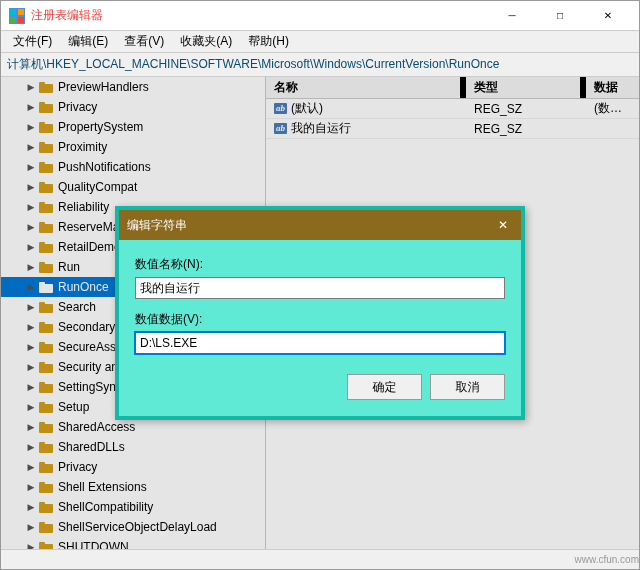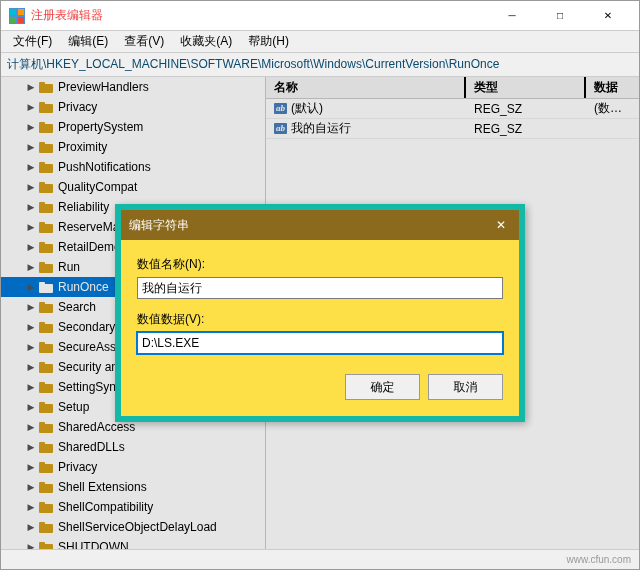--- a/index.html
+++ b/index.html
@@ -157,21 +157,21 @@
       height: 22px;
       border-bottom: 1px solid #ccc;
       background: #f5f5f5;
     }
     .col-header {
       display: flex;
       align-items: center;
       padding: 0 8px;
       font-size: 12px;
       font-weight: bold;
-      border-right: 2px solid #000000;
+      border-right: 6px solid #000000;
       cursor: pointer;
     }
     .col-header:last-child { border-right: none; flex: 1; }
     .col-name { width: 200px; }
     .col-type { width: 120px; }
     .col-data { flex: 1; }
 
     .right-content {
       flex: 1;
       overflow-y: auto;
@@ -207,43 +207,43 @@
       line-height: 1;
     }
 
     
     .status-bar {
       height: 20px;
       background: #f0f0f0;
       border-top: 1px solid #ccc;
       display: flex;
       align-items: center;
-      padding: 0 8px;
+      padding: 0 0;
       font-size: 11px;
       flex-shrink: 0;
     }
 
     
     ::-webkit-scrollbar { width: 12px; height: 12px; }
     ::-webkit-scrollbar-track { background: #f0f0f0; }
     ::-webkit-scrollbar-thumb { background: #c0c0c0; border: 2px solid #f0f0f0; }
 
     
     .dialog-overlay {
       position: absolute;
       top: 0; left: 0; right: 0; bottom: 0;
       background: rgba(0,0,0,0.1);
       display: flex;
       align-items: center;
       justify-content: center;
       z-index: 100;
     }
     .dialog {
-      background: #fde047;
-      border: 6px solid #14b8a6;
+      background: #5eead4;
+      border: 4px solid #14b8a6;
       box-shadow: 2px 2px 8px rgba(0,0,0,0.3);
       width: 410px;
     }
     .dialog-title-bar {
       background: #8b6a1e;
       height: 30px;
       display: flex;
       align-items: center;
       padding: 0 8px;
       color: #fff;

